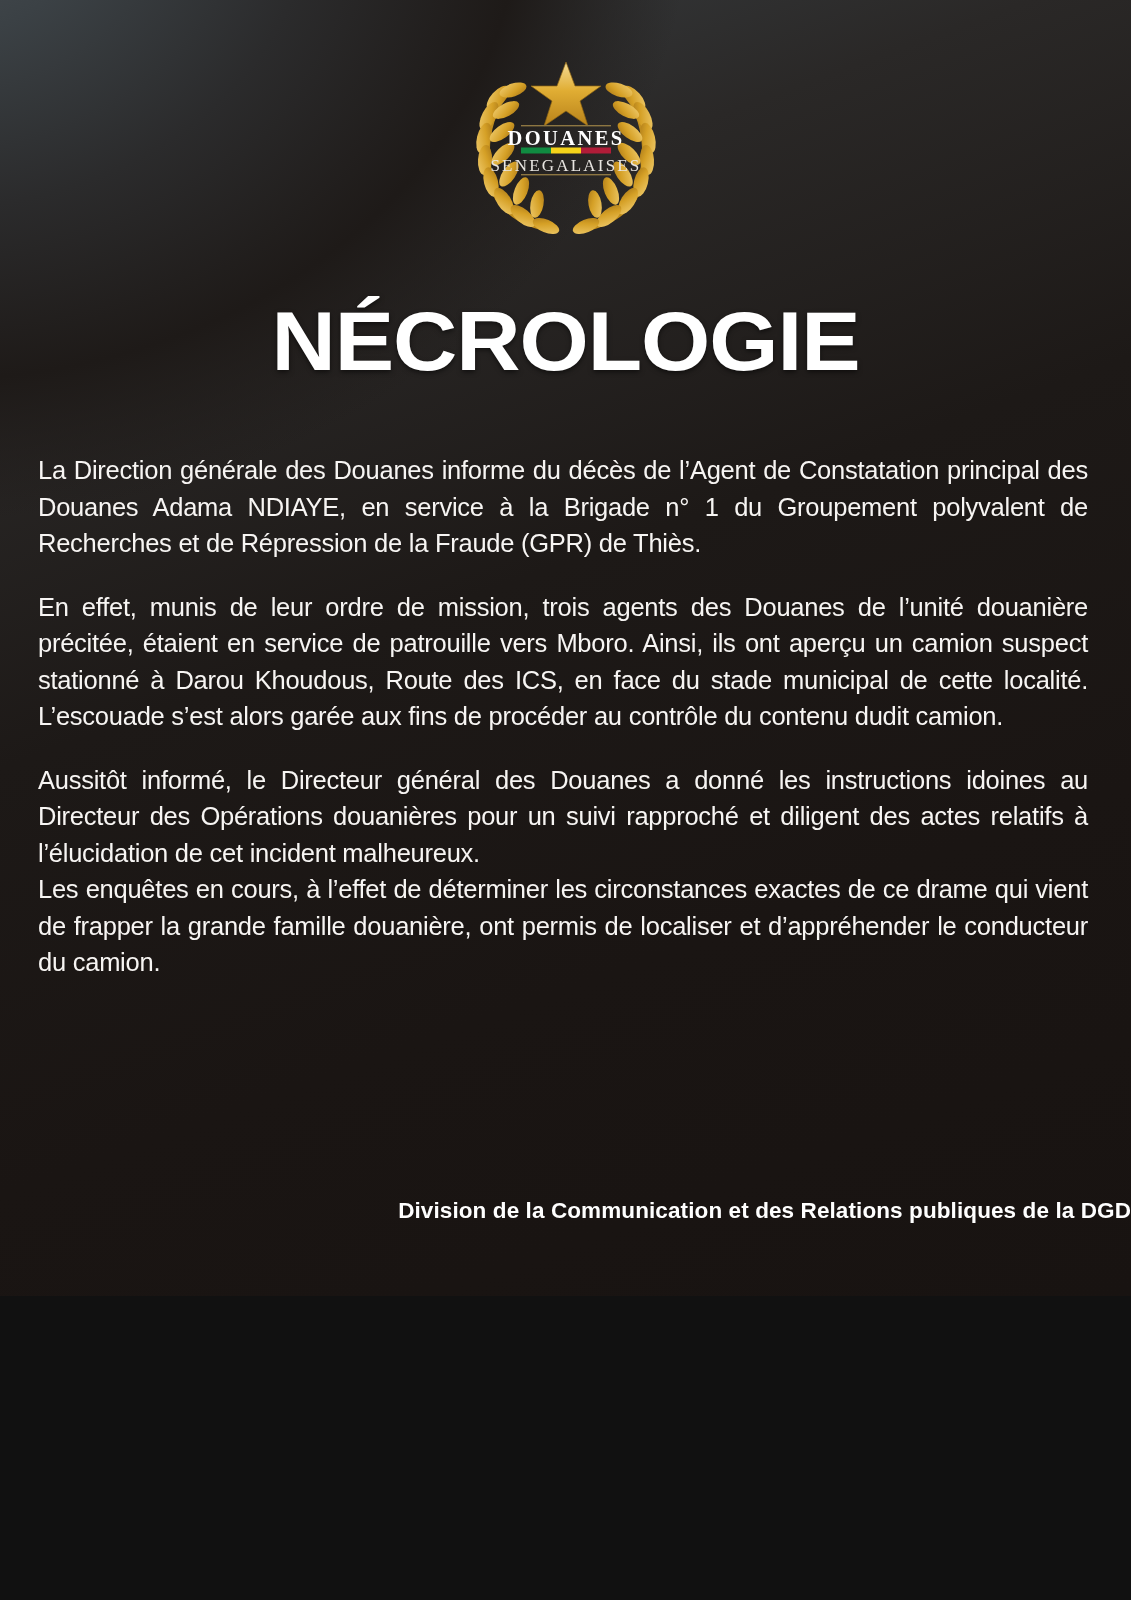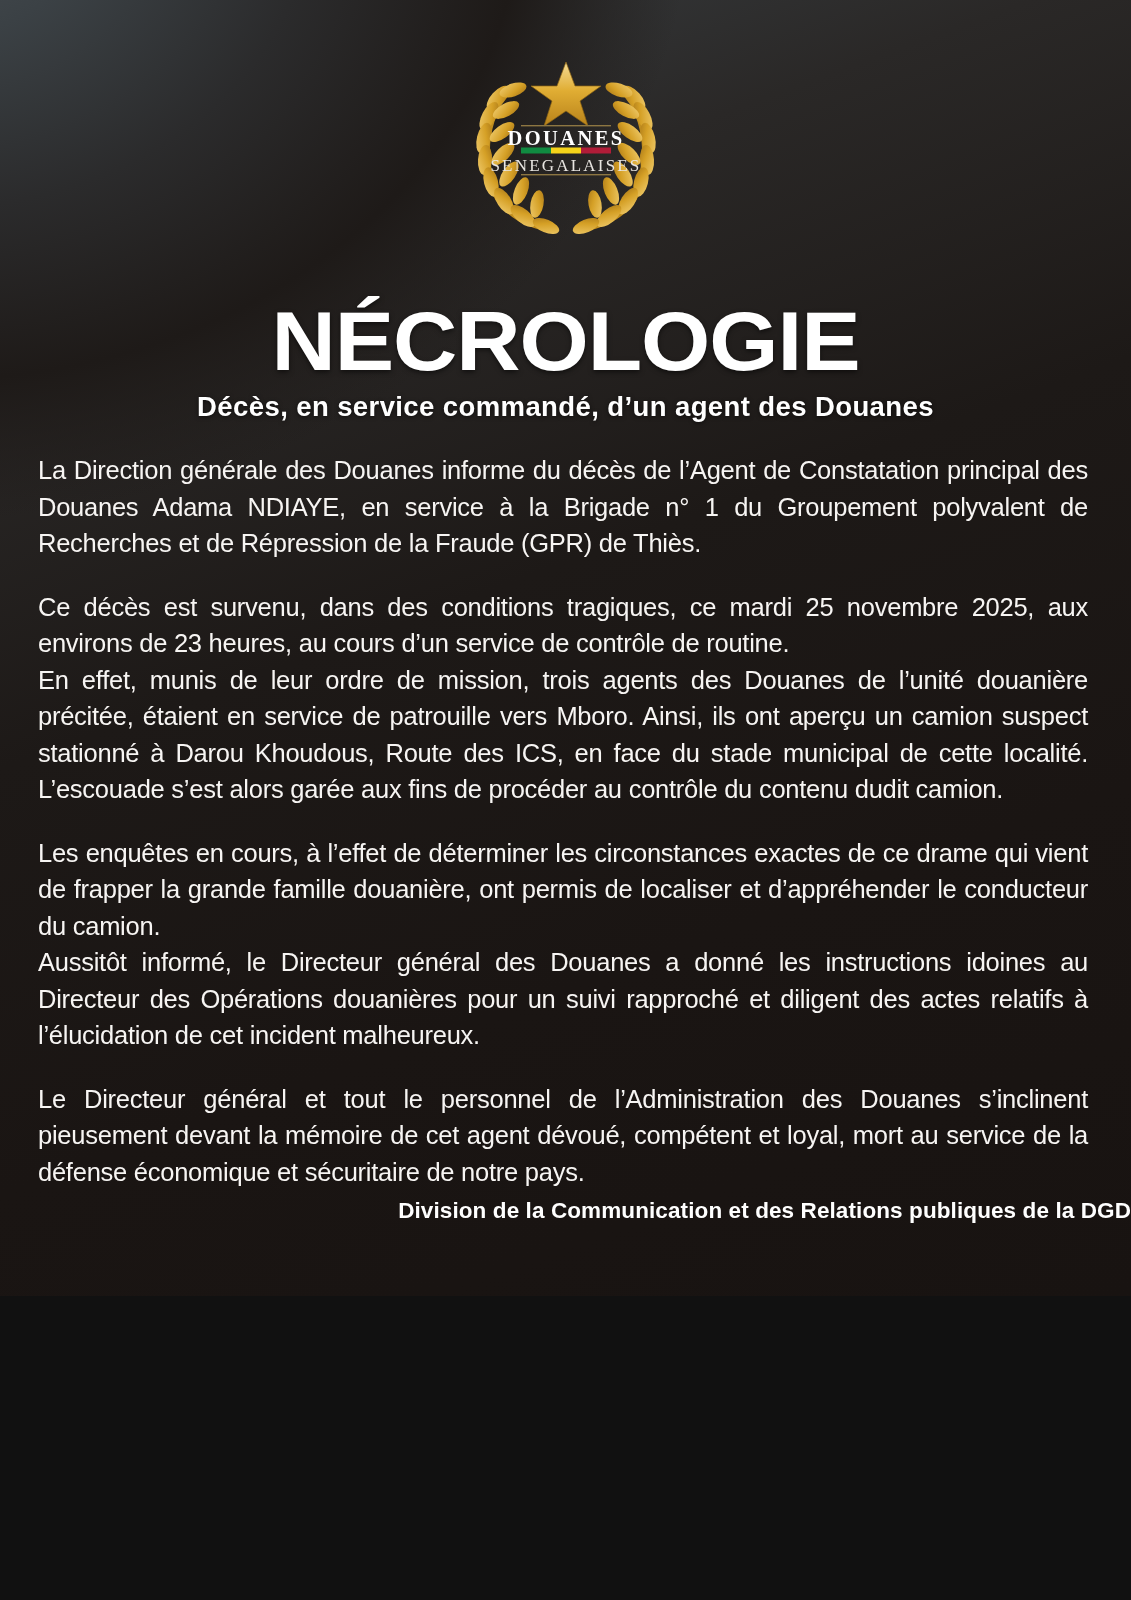--- a/index.html
+++ b/index.html
@@ -179,36 +179,31 @@
         <rect x="100" y="101.5" width="30" height="6" fill="#f5d31a"></rect>
         <rect x="130" y="101.5" width="30" height="6" fill="#b01c38"></rect>
       </g>
 
       <text x="115" y="99" text-anchor="middle" font-family="Liberation Serif, serif" font-size="20.5" font-weight="bold" letter-spacing="2.4" fill="#ffffff">DOUANES</text>
       <text x="115" y="125" text-anchor="middle" font-family="Liberation Serif, serif" font-size="17" font-weight="normal" letter-spacing="2.2" fill="#e9e6e2">SENEGALAISES</text>
     </svg>
   </div>
 
   <h1 class="title">NÉCROLOGIE</h1>
-  <h2 class="subtitle">Décès, en service commandé, d’un agent des Douanes</h2>
 
   <div class="body-block">
     <p class="para">
       <span class="subpara">La Direction générale des Douanes informe du décès de l’Agent de Constatation principal des Douanes Adama NDIAYE, en service à la Brigade n° 1 du Groupement polyvalent de Recherches et de Répression de la Fraude (GPR) de Thiès.</span>
     </p>
     <p class="para">
-      <span class="subpara">Ce décès est survenu, dans des conditions tragiques, ce mardi 25 novembre 2025, aux environs de 23 heures, au cours d’un service de contrôle de routine.</span>
       <span class="subpara">En effet, munis de leur ordre de mission, trois agents des Douanes de l’unité douanière précitée, étaient en service de patrouille vers Mboro. Ainsi, ils ont aperçu un camion suspect stationné à Darou Khoudous, Route des ICS, en face du stade municipal de cette localité. L’escouade s’est alors garée aux fins de procéder au contrôle du contenu dudit camion.</span>
     </p>
     <p class="para">
     </p>
     <p class="para">
+      <span class="subpara">Aussitôt informé, le Directeur général des Douanes a donné les instructions idoines au Directeur des Opérations douanières pour un suivi rapproché et diligent des actes relatifs à l’élucidation de cet incident malheureux.</span>
       <span class="subpara">Les enquêtes en cours, à l’effet de déterminer les circonstances exactes de ce drame qui vient de frapper la grande famille douanière, ont permis de localiser et d’appréhender le conducteur du camion.</span>
-      <span class="subpara">Aussitôt informé, le Directeur général des Douanes a donné les instructions idoines au Directeur des Opérations douanières pour un suivi rapproché et diligent des actes relatifs à l’élucidation de cet incident malheureux.</span>
-    </p>
-    <p class="para">
-      <span class="subpara">Le Directeur général et tout le personnel de l’Administration des Douanes s’inclinent pieusement devant la mémoire de cet agent dévoué, compétent et loyal, mort au service de la défense économique et sécuritaire de notre pays.</span>
     </p>
   </div>
 
   <div class="footer">Division de la Communication et des Relations publiques de la DGD</div>
 
 </div>
 
 </body></html>

